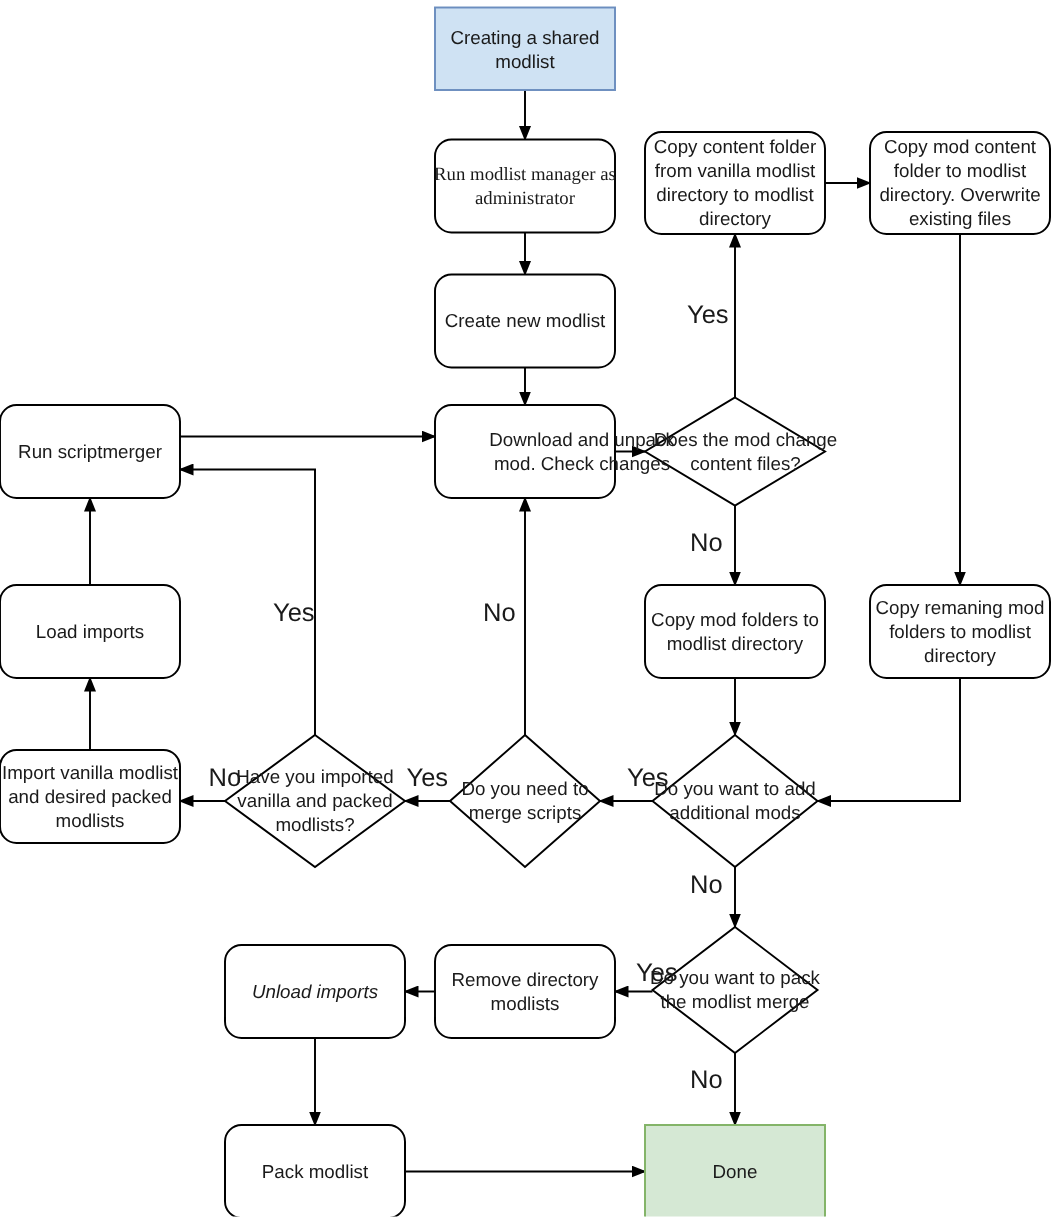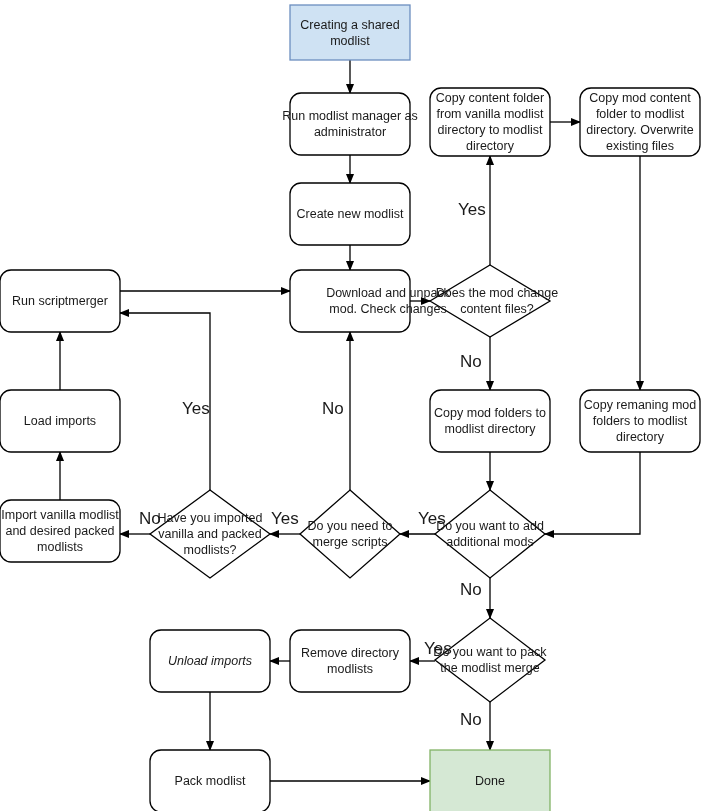--- a/index.html
+++ b/index.html
@@ -109,21 +109,21 @@
         <polygon points="490,618 545,660 490,702 435,660" fill="#ffffff" stroke="#000000" stroke-width="1.3"></polygon>
         <rect x="290" y="630" width="120" height="62" rx="11" fill="#ffffff" stroke="#000000" stroke-width="1.3"></rect>
         <rect x="150" y="630" width="120" height="62" rx="11" fill="#ffffff" stroke="#000000" stroke-width="1.3"></rect>
         <rect x="150" y="750" width="120" height="62" rx="11" fill="#ffffff" stroke="#000000" stroke-width="1.3"></rect>
         <rect x="430" y="750" width="120" height="62" fill="#d5e8d4" stroke="#82b366" stroke-width="1.3"></rect>
       </g>
   </svg>
 
   <div id="labels">
       <div class="node-label" style="left: 282px; top: -1px; width: 136px; height: 67px;">Creating a shared modlist</div>
-      <div class="node-label" style="left: 282px; top: 87px; width: 136px; height: 74px;">Run modlist manager as administrator</div>
+      <div class="node-label" style="left: 282px; top: 87px; width: 136px; height: 74px; font-family: Liberation Serif, serif;">Run modlist manager as administrator</div>
       <div class="node-label" style="left: 282px; top: 177px; width: 136px; height: 74px;">Create new modlist</div>
       <div class="node-label" style="left: 284px; top: 264px; width: 136px; height: 74px; margin-left: 36px;">Download and unpack mod. Check changes</div>
       <div class="node-label" style="left: 422px; top: 82px; width: 136px; height: 80px;">Copy content folder from vanilla modlist directory to modlist directory</div>
       <div class="node-label" style="left: 572px; top: 82px; width: 136px; height: 80px;">Copy mod content folder to modlist directory. Overwrite existing files</div>
       <div class="node-label" style="left: 429px; top: 259px; width: 136px; height: 84px;">Does the mod change content files?</div>
       <div class="node-label" style="left: 422px; top: 384px; width: 136px; height: 74px;">Copy mod folders to modlist directory</div>
       <div class="node-label" style="left: 572px; top: 384px; width: 136px; height: 74px;">Copy remaning mod folders to modlist directory</div>
       <div class="node-label" style="left: -8px; top: 264px; width: 136px; height: 74px;">Run scriptmerger</div>
       <div class="node-label" style="left: -8px; top: 384px; width: 136px; height: 74px;">Load imports</div>
       <div class="node-label" style="left: -8px; top: 494px; width: 136px; height: 74px;">Import vanilla modlist and desired packed modlists</div>

